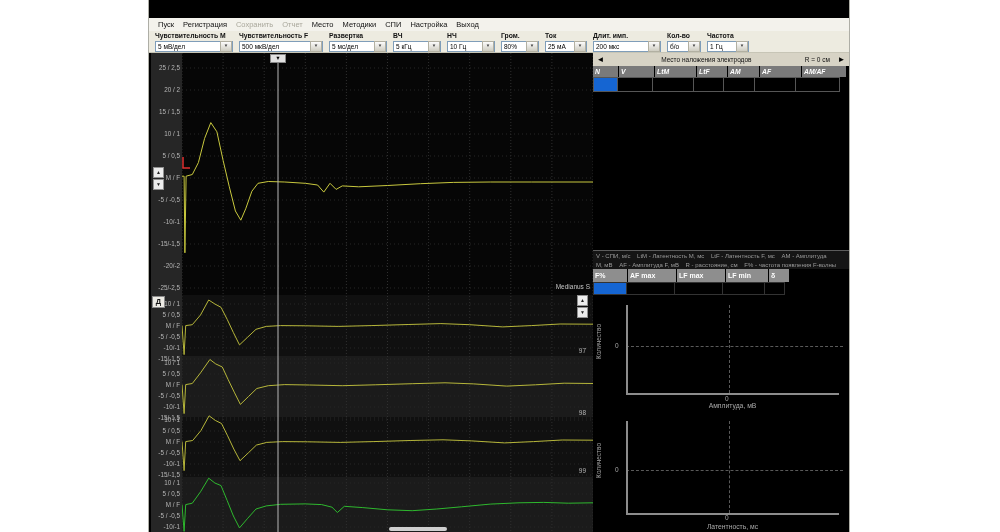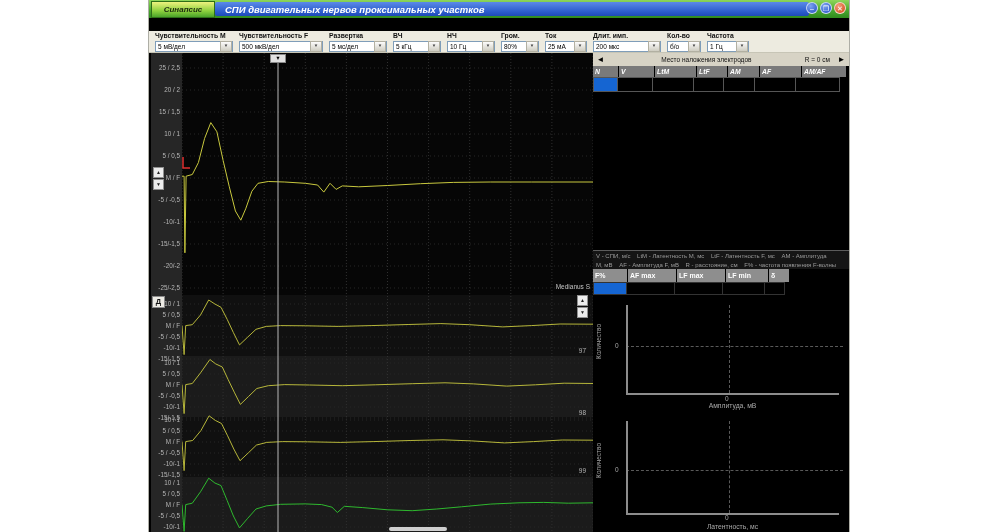--- a/index.html
+++ b/index.html
@@ -95,34 +95,32 @@
   .chart1 .xtick{top:95px;} .chart2 .xtick{top:101px;}
   .xlab{position:absolute;left:33px;right:10px;text-align:center;font-size:6.8px;color:#a8a8a8;}
   .chart1 .xlab{top:102px;} .chart2 .xlab{top:110px;}
 </style>
 </head>
 <body>
 
 <div class="canvas">
   <div class="window">
 
-    <div class="titlebar">
-      <div class="logo">
-        <span class="logo-text">Синапсис</span>
-      </div>
-      <div class="titleband">
-        <span class="title-text">СПИ двигательных нервов проксимальных участков</span>
-      </div>
-      <div class="win-btns">
-        <div class="win-btn b-blue">–</div>
-        <div class="win-btn b-blue">❐</div>
-        <div class="win-btn b-red">✕</div>
-      </div>
-    </div>
-
+
+    <div class="menubar" id="menubar">
+        <span class="menu-item">Пуск</span>
+        <span class="menu-item">Регистрация</span>
+        <span class="menu-item disabled">Сохранить</span>
+        <span class="menu-item disabled">Отчет</span>
+        <span class="menu-item">Место</span>
+        <span class="menu-item">Методики</span>
+        <span class="menu-item">СПИ</span>
+        <span class="menu-item">Настройка</span>
+        <span class="menu-item">Выход</span>
+      </div>
     <div class="toolbar" id="toolbar">
         <div class="tb-group">
           <div class="tb-label">Чувствительность М</div>
           <div class="combo" style="width: 78px;">
             <span class="combo-val">5 мВ/дел</span>
             <span class="combo-btn">▼</span>
           </div>
         </div>
         <div class="tb-group">
           <div class="tb-label">Чувствительность F</div>

